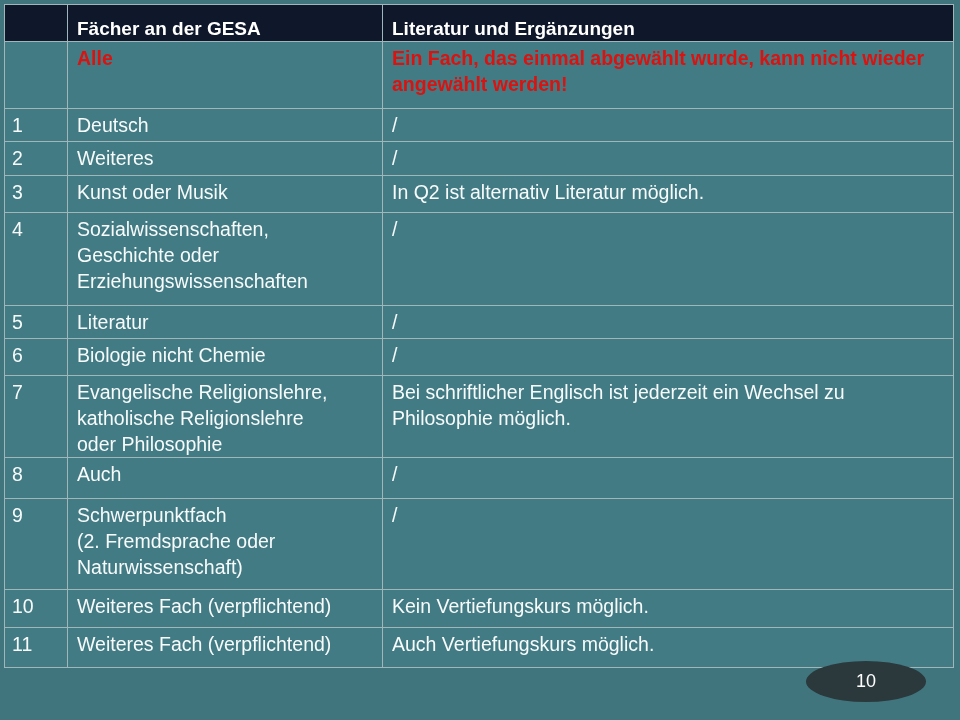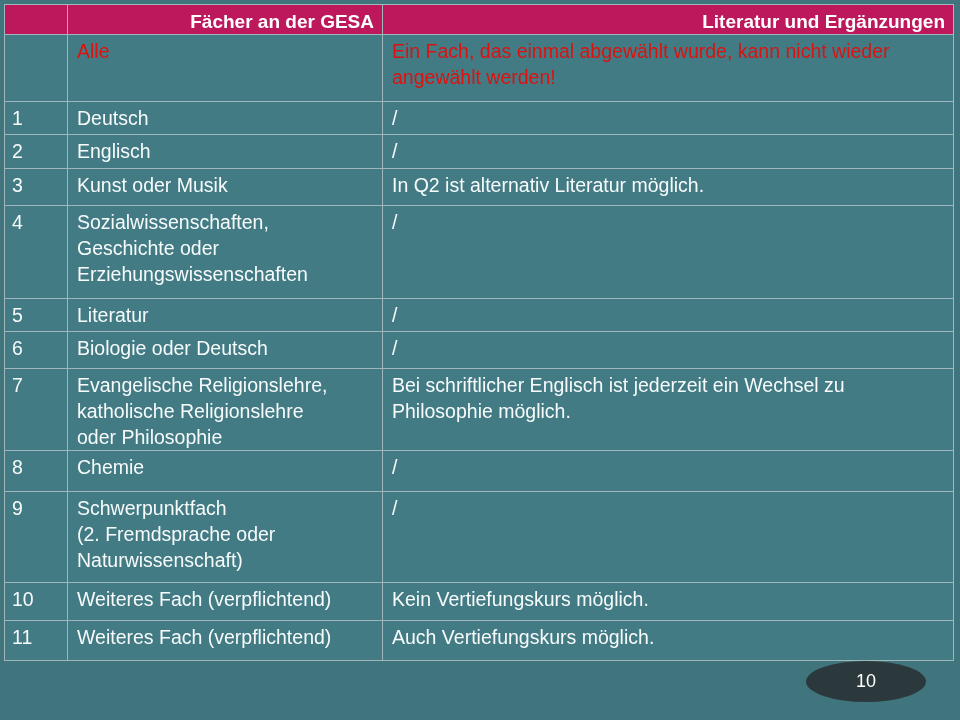--- a/index.html
+++ b/index.html
@@ -14,40 +14,40 @@
     position:absolute; left:4px; top:4px;
     width:949px;
     border-collapse:collapse;
     table-layout:fixed;
   }
   col.c0 { width:63px; }
   col.c1 { width:315px; }
   col.c2 { width:571px; }
   th, td { border:1px solid #9fb6ba; }
   th {
-    background:#be185d;
+    background:#0f172a;
     color:#ffffff;
     font-size:19px; font-weight:bold;
-    text-align:right; vertical-align:middle;
-    padding:5px 8px 0 9px;
+    text-align:left; vertical-align:middle;
+    padding:12px 8px 0 9px;
     line-height:24px;
   }
   thead tr { height:30px; }
   td {
     background:#437b85;
     color:#f7fbfb;
     font-size:19.5px;
     vertical-align:top;
     padding:3px 8px 0 9px;
     line-height:26px;
     white-space:pre-line;
     overflow:hidden;
   }
   td.numcell { padding-left:7px; }
-  tr.highlight td { color:#da1310; font-weight:normal; }
+  tr.highlight td { color:#da1310; font-weight:bold; }
   tbody tr:nth-child(1)  { height:67px; }
   tbody tr:nth-child(2)  { height:33px; }
   tbody tr:nth-child(3)  { height:34px; }
   tbody tr:nth-child(4)  { height:37px; }
   tbody tr:nth-child(5)  { height:93px; }
   tbody tr:nth-child(6)  { height:33px; }
   tbody tr:nth-child(7)  { height:37px; }
   tbody tr:nth-child(8)  { height:80px; }
   tbody tr:nth-child(9)  { height:41px; }
   tbody tr:nth-child(10) { height:91px; }
@@ -88,21 +88,21 @@
         <td>Ein Fach, das einmal abgewählt wurde, kann nicht wieder
 angewählt werden!</td>
       </tr>
       <tr>
         <td class="numcell">1</td>
         <td>Deutsch</td>
         <td>/</td>
       </tr>
       <tr>
         <td class="numcell">2</td>
-        <td>Englisch</td>
+        <td>Weiteres</td>
         <td>/</td>
       </tr>
       <tr>
         <td class="numcell">3</td>
         <td>Kunst oder Musik</td>
         <td>In Q2 ist alternativ Literatur möglich.</td>
       </tr>
       <tr>
         <td class="numcell">4</td>
         <td>Sozialwissenschaften,
@@ -110,34 +110,34 @@
 Erziehungswissenschaften</td>
         <td>/</td>
       </tr>
       <tr>
         <td class="numcell">5</td>
         <td>Literatur</td>
         <td>/</td>
       </tr>
       <tr>
         <td class="numcell">6</td>
-        <td>Biologie oder Deutsch</td>
+        <td>Biologie nicht Chemie</td>
         <td>/</td>
       </tr>
       <tr>
         <td class="numcell">7</td>
         <td>Evangelische Religionslehre,
 katholische Religionslehre
 oder Philosophie</td>
         <td>Bei schriftlicher Englisch ist jederzeit ein Wechsel zu
 Philosophie möglich.</td>
       </tr>
       <tr>
         <td class="numcell">8</td>
-        <td>Chemie</td>
+        <td>Auch</td>
         <td>/</td>
       </tr>
       <tr>
         <td class="numcell">9</td>
         <td>Schwerpunktfach
 (2. Fremdsprache oder
 Naturwissenschaft)</td>
         <td>/</td>
       </tr>
       <tr>

